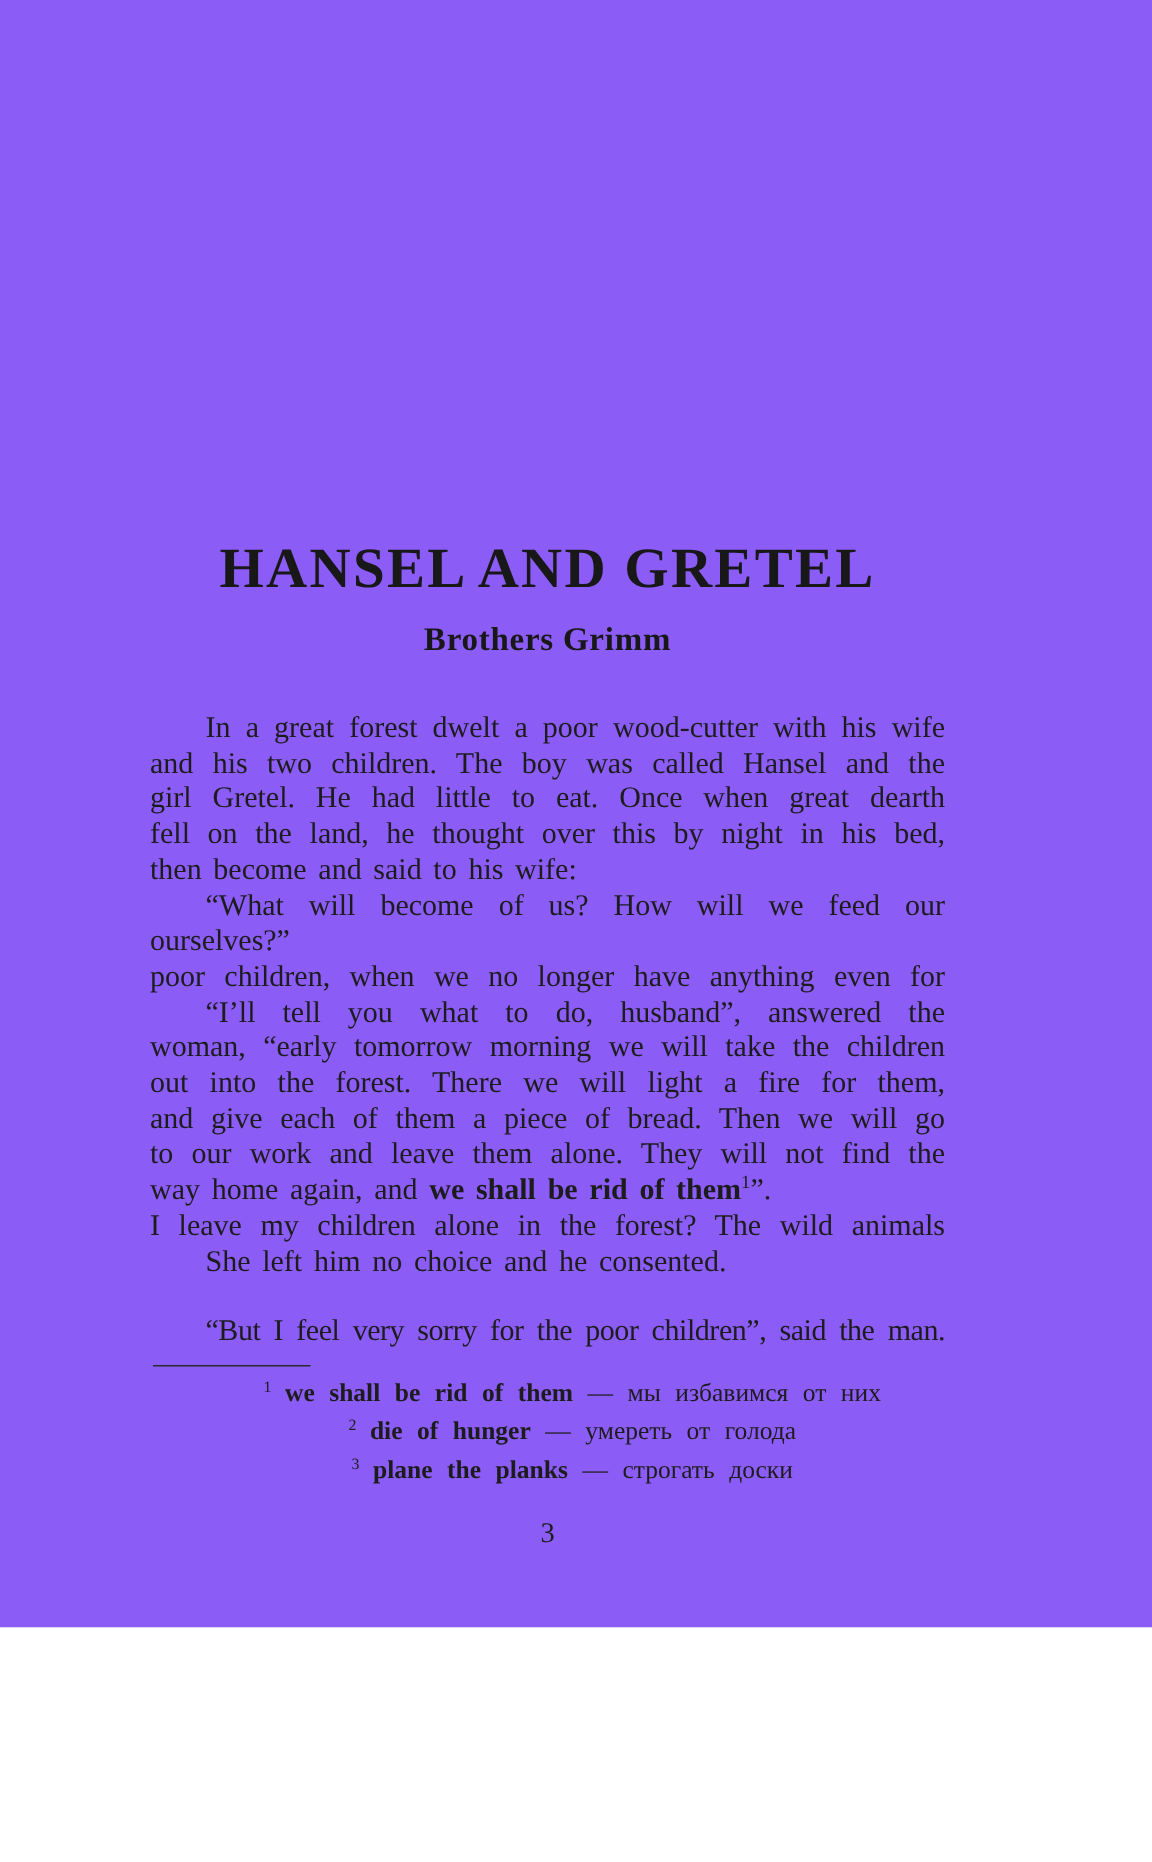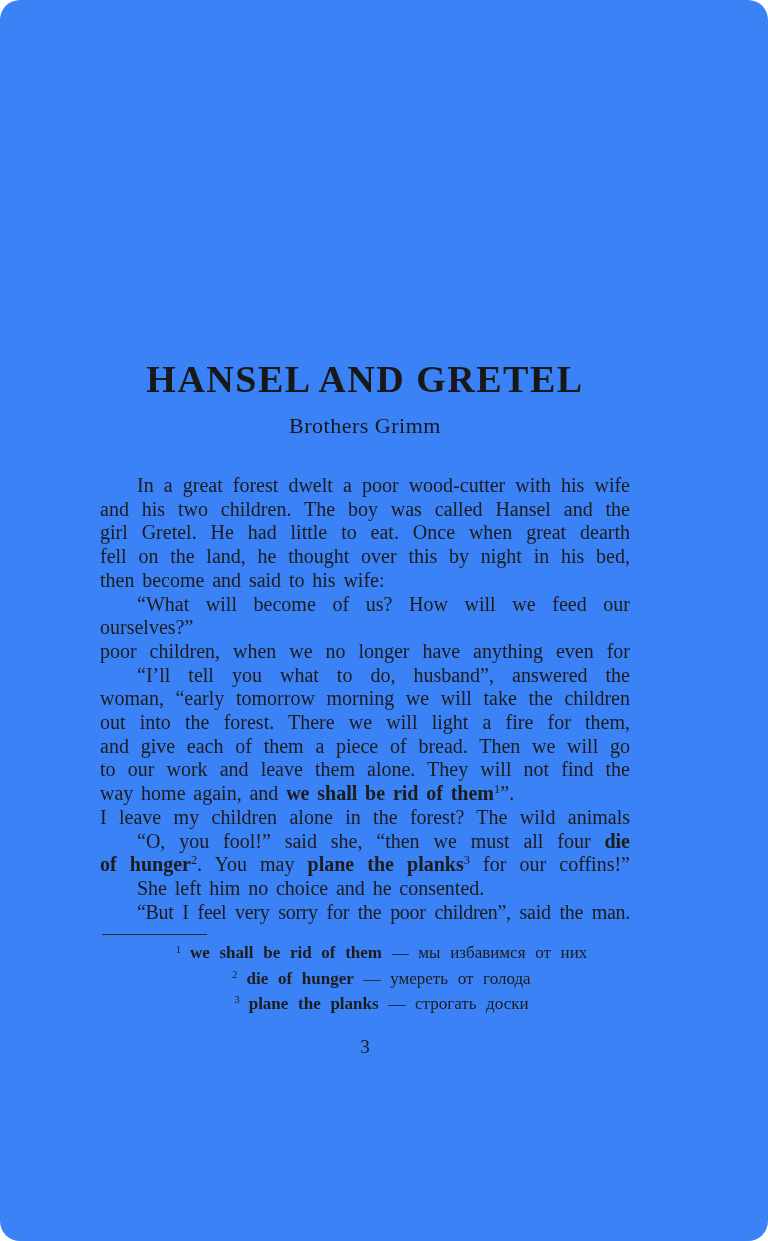--- a/index.html
+++ b/index.html
@@ -1,61 +1,60 @@
 <!DOCTYPE html>
 <html><head>
 <meta charset="utf-8">
 <style>
   html,body { margin:0; padding:0; background:#ffffff; }
   .page {
     position:relative;
-    width:768px; height:1241px;
-    background:#3b82f6;
+    width:768px; height:1085px;
+    background:#8b5cf6;
     color:#1c1c1c;
     font-family:"Liberation Serif", serif;
     overflow:hidden;
-    border-radius:20px;
   }
   .col {
     margin-left:100px;
     width:530px;
     padding-top:356px;
   }
   .title {
     margin:0;
     text-align:center;
     font-size:38px;
     line-height:46px;
     font-weight:bold;
     letter-spacing:1.5px;
     color:#181818;
   }
   .subtitle {
     margin:10px 0 0 0;
     text-align:center;
     font-size:22px;
     line-height:28px;
-    font-weight:normal;
+    font-weight:bold;
     letter-spacing:0.5px;
     color:#181818;
   }
   .bodytext {
     margin-top:34px;
     font-size:20px;
     line-height:23.7px;
     word-spacing:0.14em;
   }
   .para { margin:0; }
   .ln {
     text-align:justify;
     text-align-last:justify;
   }
   .ln.first { text-indent:37px; }
   .ln.last  { text-align-last:left; }
-  .ln.tight { word-spacing:0.02em; letter-spacing:-0.015em; }
+  .ln.tight { word-spacing:0.02em; letter-spacing:-0.015em;margin-top:23px; }
   b { font-weight:bold; }
   sup {
     font-size:0.62em;
     vertical-align:baseline;
     position:relative;
     top:-0.55em;
     line-height:0;
   }
   .fnrule {
     margin:10px 0 0 2px;
@@ -108,24 +107,20 @@
         <div class="ln"><span>out into the forest. There we will light a fire for them,</span></div>
         <div class="ln"><span>and give each of them a piece of bread. Then we will go</span></div>
         <div class="ln"><span>to our work and leave them alone. They will not find the</span></div>
         <div class="ln last"><span>way home again, and </span><b>we shall be rid of them</b><sup>1</sup><span>”.</span></div>
       </div>
 
       <div class="para">
         <div class="ln"><span>I leave my children alone in the forest? The wild animals</span></div>
       </div>
 
-      <div class="para">
-        <div class="ln first"><span>“O, you fool!” said she, “then we must all four </span><b>die</b></div>
-        <div class="ln"><b>of hunger</b><sup>2</sup><span>. You may </span><b>plane the planks</b><sup>3</sup><span> for our coffins!”</span></div>
-      </div>
 
       <div class="para">
         <div class="ln first last"><span>She left him no choice and he consented.</span></div>
       </div>
 
       <div class="para">
         <div class="ln first tight"><span>“But I feel very sorry for the poor children”, said the man.</span></div>
       </div>
 
     </section>

